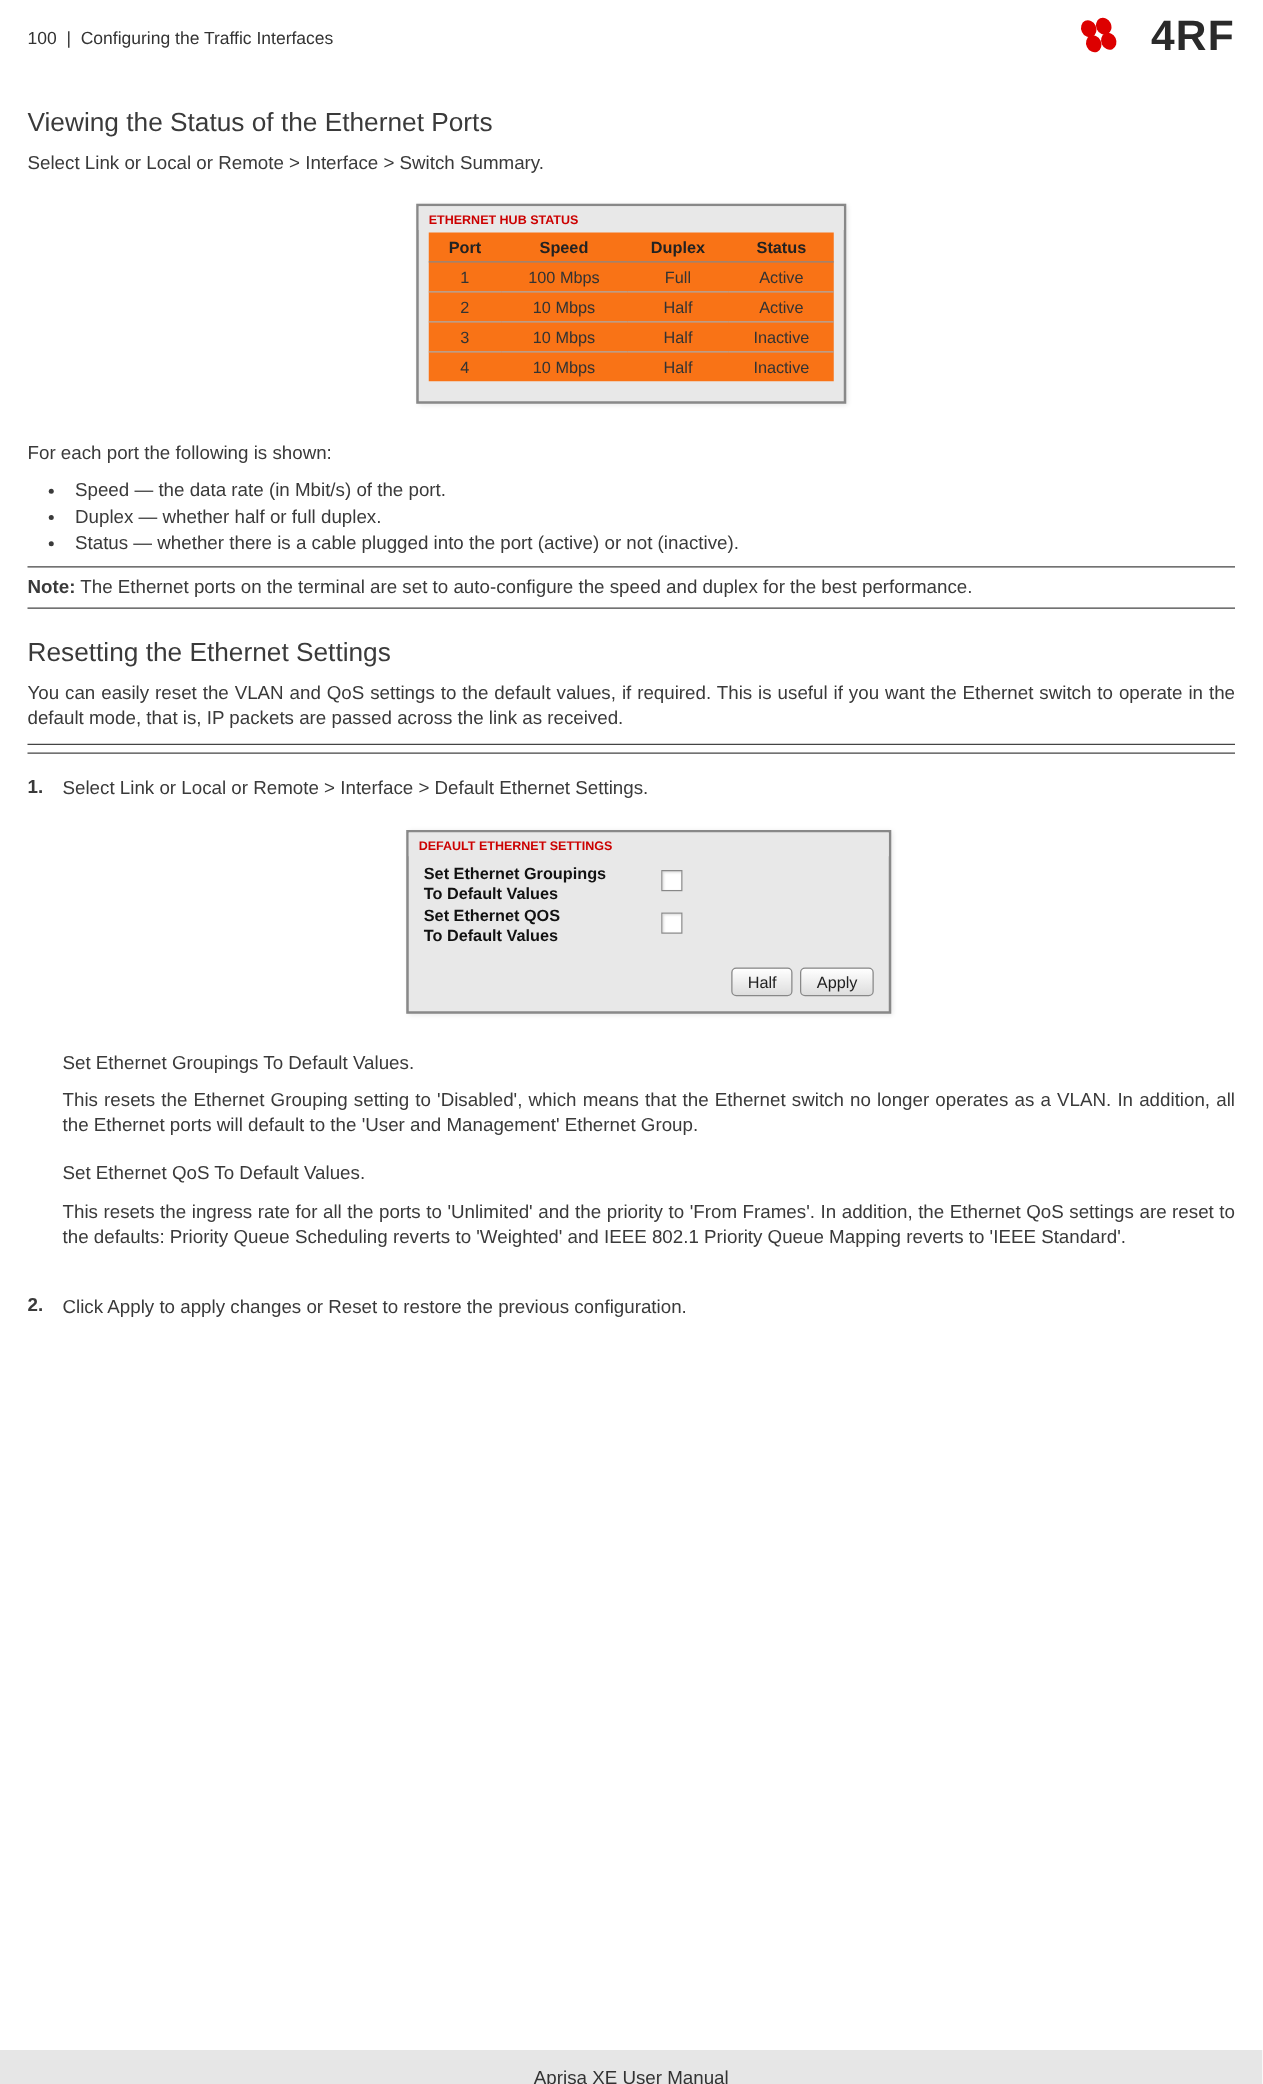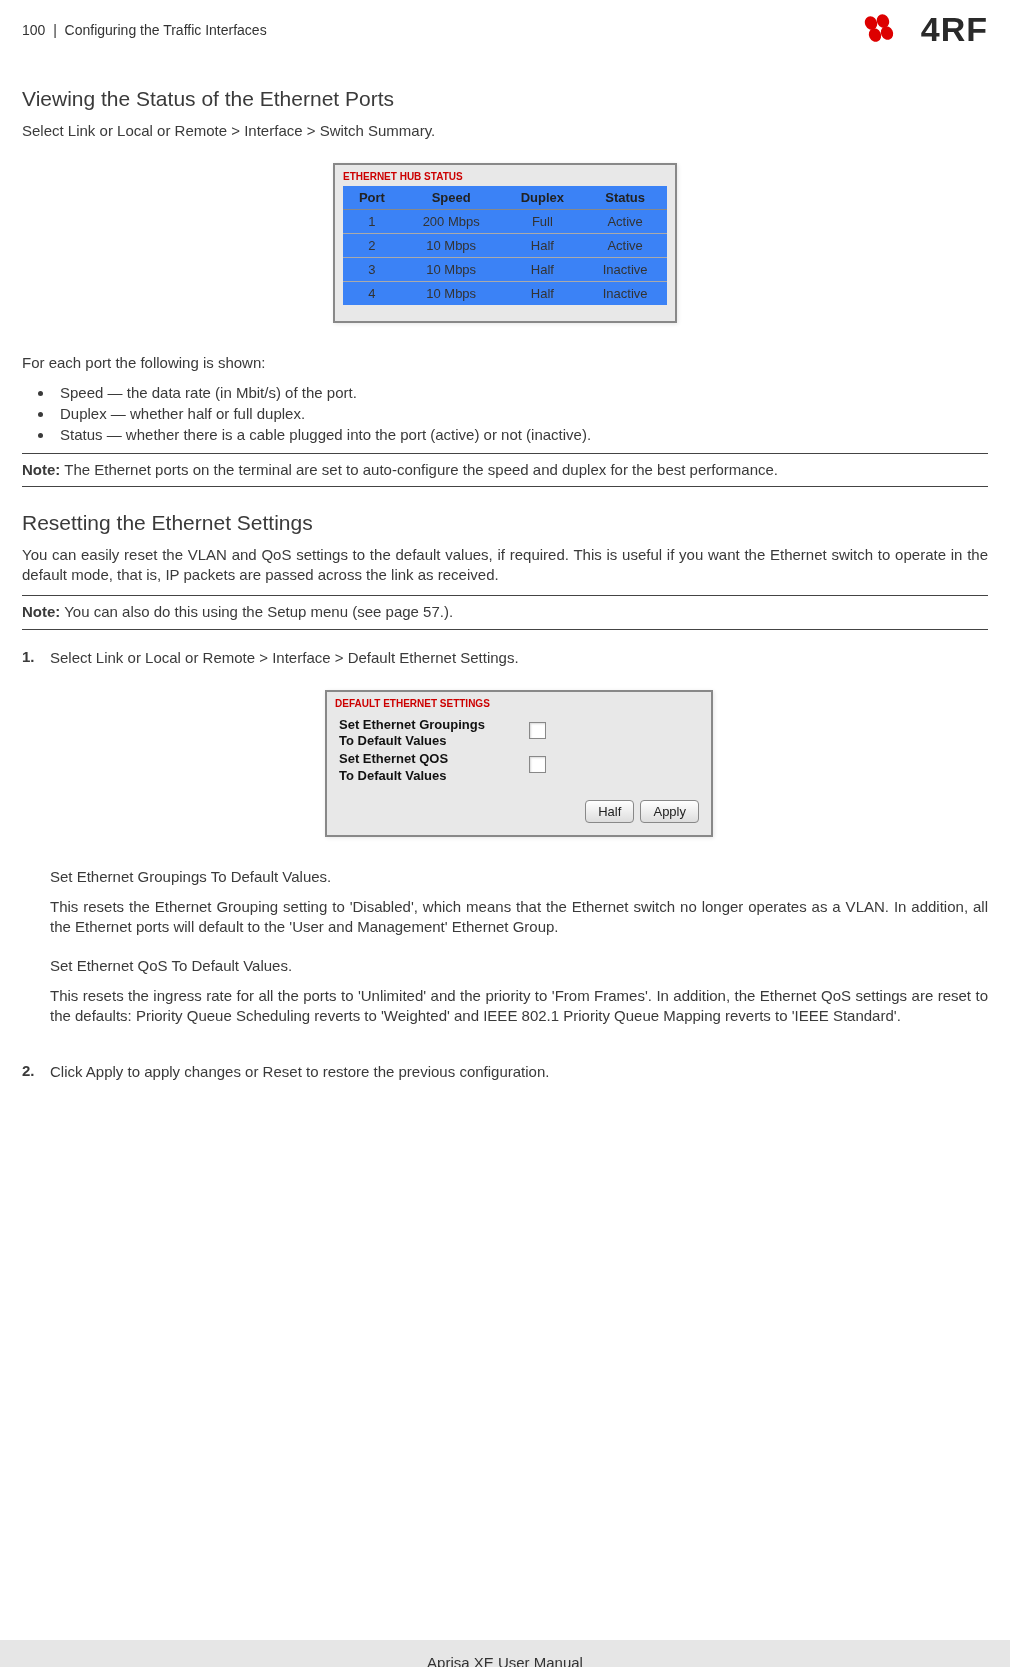--- a/index.html
+++ b/index.html
@@ -71,21 +71,21 @@
       padding: 6px 0px 2px 8px;
       font-family: Arial, sans-serif;
       text-align: left;
     }
     .ss-table {
       width: calc(100% - 16px);
       border-collapse: collapse;
       font-family: Arial, sans-serif;
       font-size: 13px;
       margin: 2px 8px 16px 8px;
-      background: #3b82f6;
+      background: #f97316;
     }
     .ss-table th {
       padding: 4px 8px;
       text-align: center;
       font-weight: bold;
       color: #222;
       border-bottom: 1px solid #888;
     }
     .ss-table td {
       padding: 4px 8px;
@@ -194,21 +194,21 @@
         <tr>
           <th>Port</th>
           <th>Speed</th>
           <th>Duplex</th>
           <th>Status</th>
         </tr>
       </thead>
       <tbody>
         <tr>
           <td>1</td>
-          <td>200 Mbps</td>
+          <td>100 Mbps</td>
           <td>Full</td>
           <td>Active</td>
         </tr>
         <tr>
           <td>2</td>
           <td>10 Mbps</td>
           <td>Half</td>
           <td>Active</td>
         </tr>
         <tr>
@@ -237,23 +237,20 @@
   <hr class="rule">
   <p class="note-block justify">
     <strong>Note:</strong><span> The Ethernet ports on the terminal are set to auto-configure the speed and duplex for the best performance.</span>
   </p>
   <hr class="rule">
 
   <h1 class="spaced">Resetting the Ethernet Settings</h1>
   <p class="justify">You can easily reset the VLAN and QoS settings to the default values, if required. This is useful if you want the Ethernet switch to operate in the default mode, that is, IP packets are passed across the link as received.</p>
 
   <hr class="rule">
-  <p class="note-block">
-    <strong>Note:</strong><span> You can also do this using the Setup menu (see page 57.).</span>
-  </p>
   <hr class="rule">
 
   <ol class="steps">
     <li>
       <div class="step-body">
         <p>Select Link or Local or Remote &gt; Interface &gt; Default Ethernet Settings.</p>
 
         <div class="screenshot ss2">
           <div class="ss-title">DEFAULT ETHERNET SETTINGS</div>
           <div class="ss2-content">

